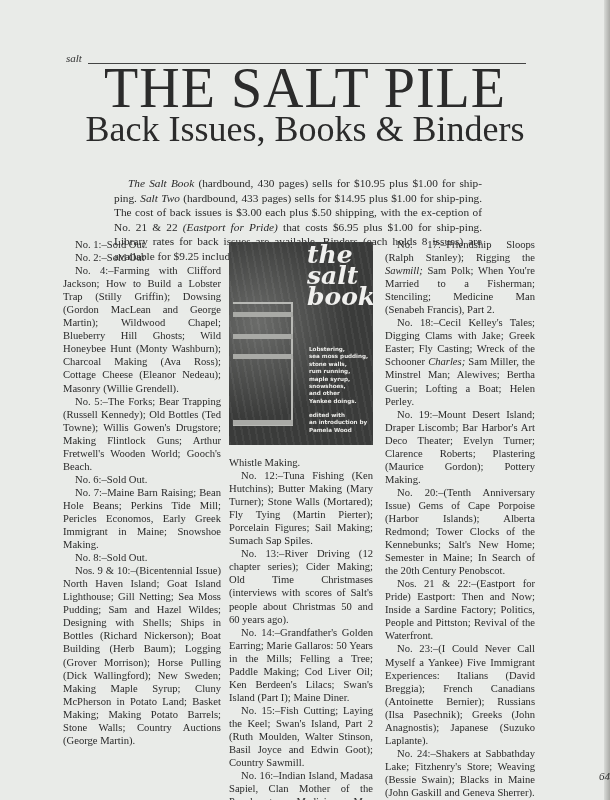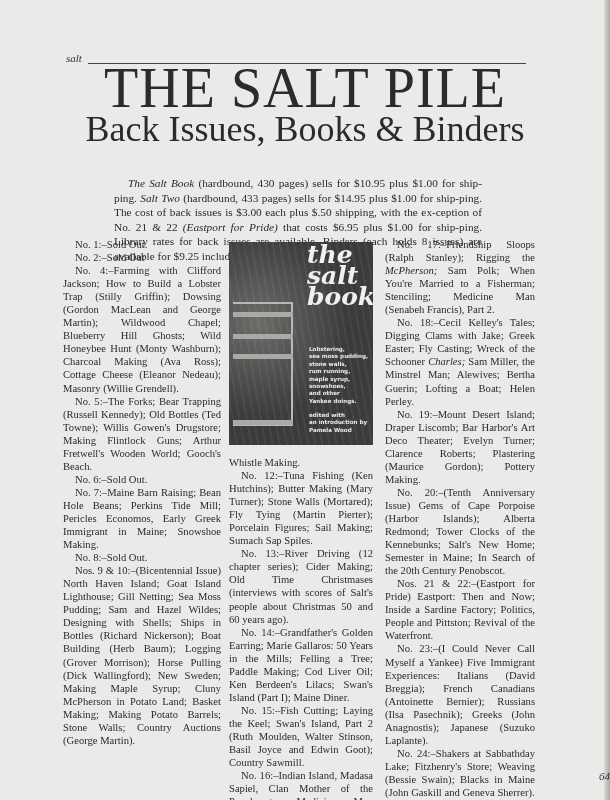--- a/index.html
+++ b/index.html
@@ -112,21 +112,21 @@
   <div class="col col2">
     <p style="text-indent:0">Whistle Making.</p>
     <p>No. 12:–Tuna Fishing (Ken Hutchins); Butter Making (Mary Turner); Stone Walls (Mortared); Fly Tying (Martin Pierter); Porcelain Figures; Sail Making; Sumach Sap Spiles.</p>
     <p>No. 13:–River Driving (12 chapter series); Cider Making; Old Time Christmases (interviews with scores of Salt's people about Christmas 50 and 60 years ago).</p>
     <p>No. 14:–Grandfather's Golden Earring; Marie Gallaros: 50 Years in the Mills; Felling a Tree; Paddle Making; Cod Liver Oil; Ken Berdeen's Lilacs; Swan's Island (Part I); Maine Diner.</p>
     <p>No. 15:–Fish Cutting; Laying the Keel; Swan's Island, Part 2 (Ruth Moulden, Walter Stinson, Basil Joyce and Edwin Goot); Country Sawmill.</p>
     <p>No. 16:–Indian Island, Madasa Sapiel, Clan Mother of the Penobscots; Medicine Man (Senabeh Francis), Part 1; Ships in Bottles; Fishermen's Superstitions; Fire of '47; Metal Spinning.</p>
   </div>
 
   <div class="col col3">
-    <p><span>No. 17:–Friendship Sloops (Ralph Stanley); Rigging the </span><i>McPherson;</i><span> Sam Polk; When You're Married to a Fisherman; Stenciling; Medicine Man (Senabeh Francis), Part 2.</span></p>
+    <p><span>No. 17:–Friendship Sloops (Ralph Stanley); Rigging the </span><i>Sawmill;</i><span> Sam Polk; When You're Married to a Fisherman; Stenciling; Medicine Man (Senabeh Francis), Part 2.</span></p>
     <p><span>No. 18:–Cecil Kelley's Tales; Digging Clams with Jake; Greek Easter; Fly Casting; Wreck of the Schooner </span><i>Charles;</i><span> Sam Miller, the Minstrel Man; Alewives; Bertha Guerin; Lofting a Boat; Helen Perley.</span></p>
     <p>No. 19:–Mount Desert Island; Draper Liscomb; Bar Harbor's Art Deco Theater; Evelyn Turner; Clarence Roberts; Plastering (Maurice Gordon); Pottery Making.</p>
     <p>No. 20:–(Tenth Anniversary Issue) Gems of Cape Porpoise (Harbor Islands); Alberta Redmond; Tower Clocks of the Kennebunks; Salt's New Home; Semester in Maine; In Search of the 20th Century Penobscot.</p>
     <p>Nos. 21 &amp; 22:–(Eastport for Pride) Eastport: Then and Now; Inside a Sardine Factory; Politics, People and Pittston; Revival of the Waterfront.</p>
     <p>No. 23:–(I Could Never Call Myself a Yankee) Five Immigrant Experiences: Italians (David Breggia); French Canadians (Antoinette Bernier); Russians (Ilsa Pasechnik); Greeks (John Anagnostis); Japanese (Suzuko Laplante).</p>
     <p>No. 24:–Shakers at Sabbathday Lake; Fitzhenry's Store; Weaving (Bessie Swain); Blacks in Maine (John Gaskill and Geneva Sherrer).</p>
     <p>No. 25:–Waitressing (Gladys McLean); Island Shepherdess (Jenny Cirone); Island Sheep Drive; Lobstering (Casey Stender).</p>
 
   </div>
 

